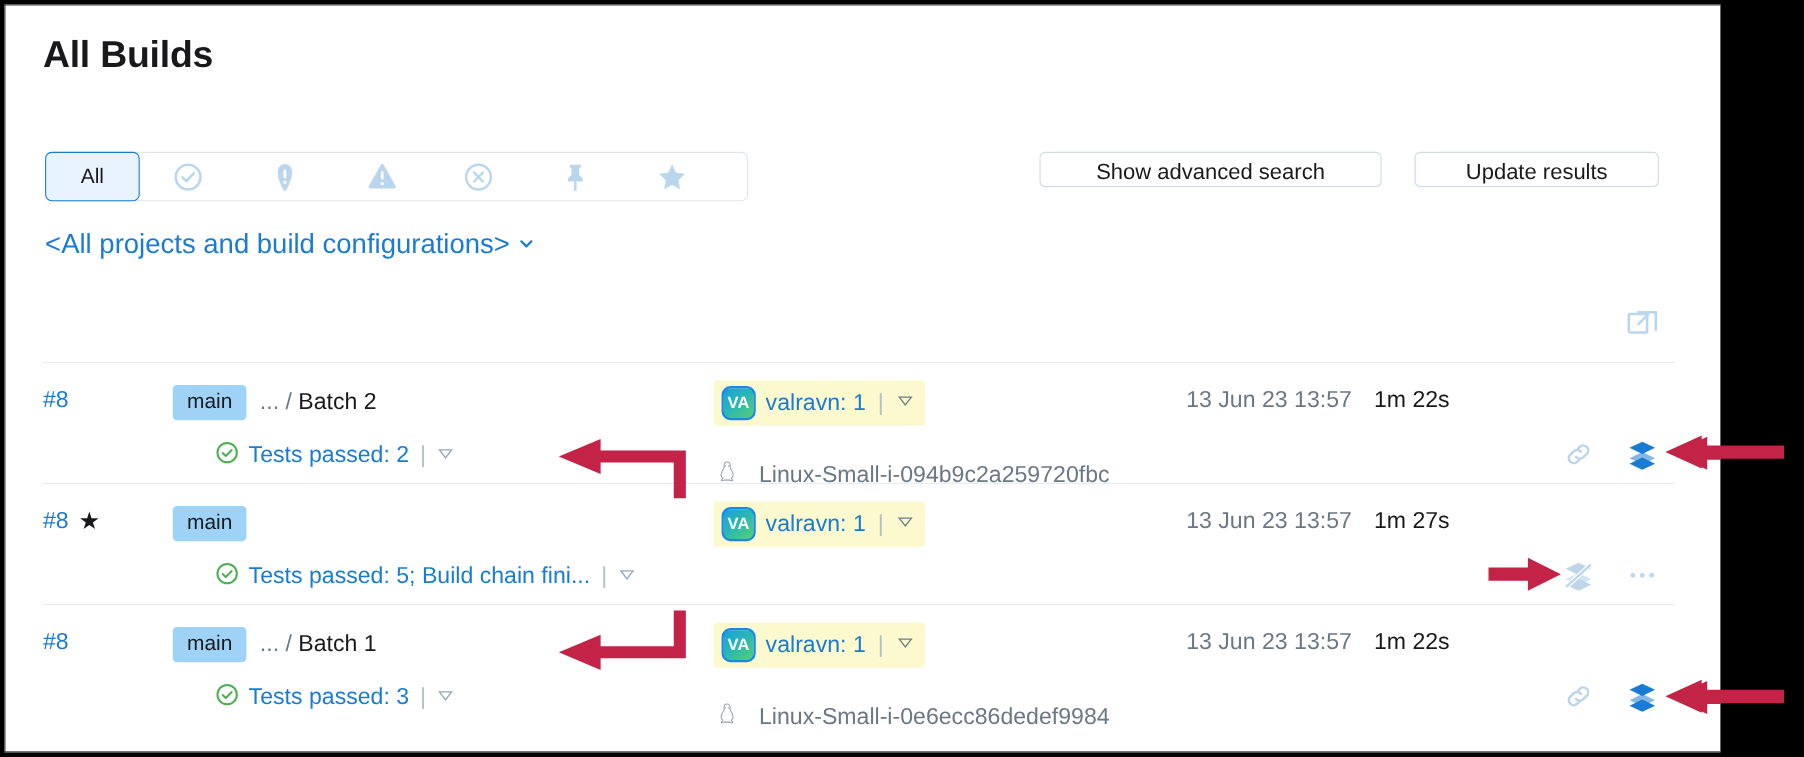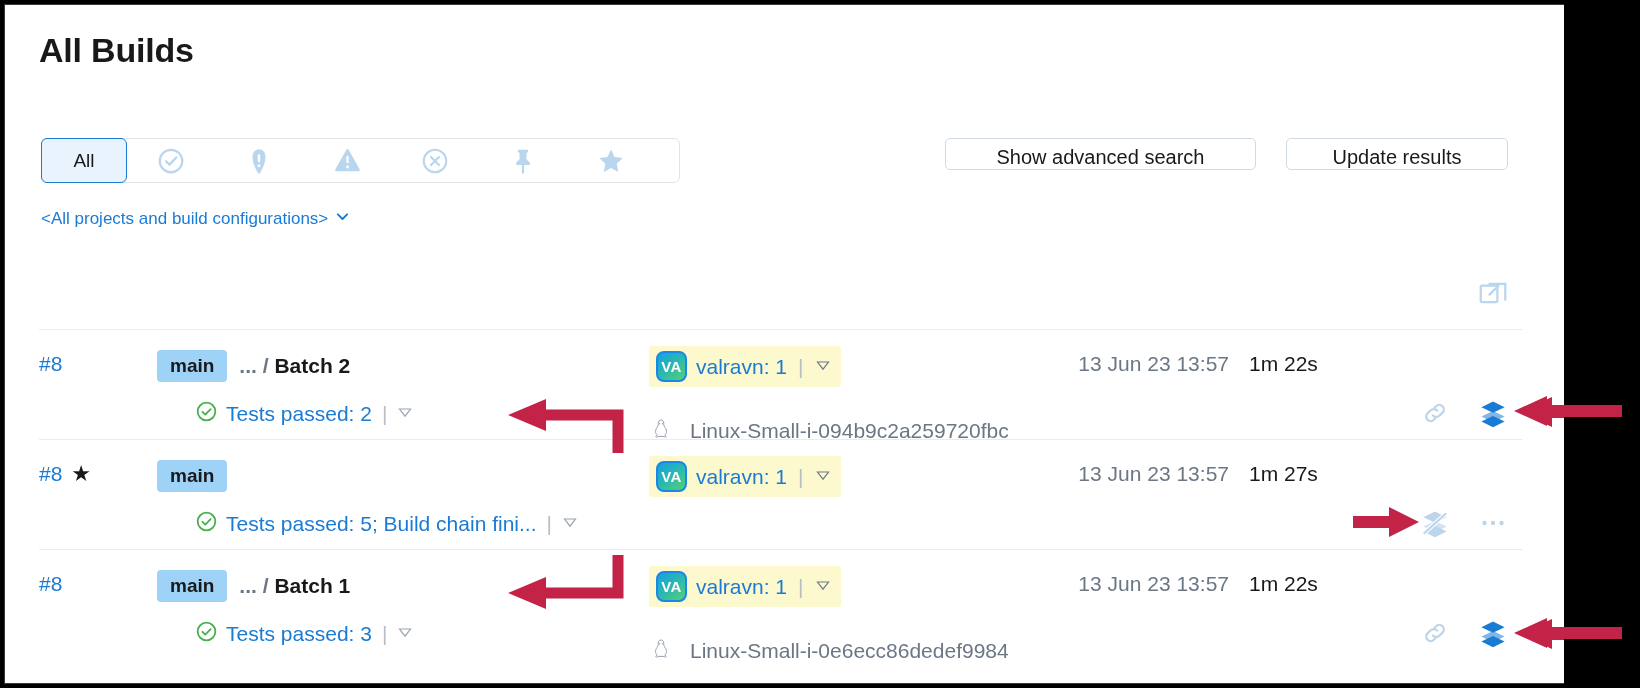--- a/index.html
+++ b/index.html
@@ -45,21 +45,21 @@
     font-size:19px; color:#19191c;
   }
   .filter-icon {
     width:88px; display:flex; align-items:center; justify-content:center;
   }
   .filter-icon svg { display:block; }
 
   
   .project-select {
     position:absolute; left:36px; top:203px;
-    font-size:17px; color:#1a7bd4; white-space:nowrap;
+    font-size:25px; color:#1a7bd4; white-space:nowrap;
     display:flex; align-items:center; gap:6px;
   }
   .caret-down { display:block; }
 
   
   .btn {
     position:absolute; top:133px; height:32px;
     border:1px solid #cfdae6; border-radius:5px; background:#fff;
     font-size:20px; color:#19191c;
     display:flex; align-items:flex-end; justify-content:center;
@@ -82,21 +82,21 @@
 
   .cell { position:absolute; }
 
   .c-num { left:0;  top:22px;  font-size:21px; color:#1a7bd4; display:flex; align-items:center; gap:9px;}
   .star { color:#19191c; font-size:22px; line-height:1; }
 
   .branch {
     background:#9ed3f7; color:#19191c; border-radius:4px;
     font-size:19px; padding:5px 13px; display:inline-block;
   }
-  .c-name { left:118px; top:20px; display:flex; align-items:center; gap:12px;font-weight:bold; }
+  .c-name { left:118px; top:20px; display:flex; align-items:center; gap:12px; }
   .build-path { font-size:21px; color:#19191c; white-space:nowrap; }
   .dim { color:#6b7785; }
 
   .c-status { left:156px; top:70px; display:flex; align-items:center; gap:8px; }
   .status-text { font-size:21px; color:#1a7bd4; white-space:nowrap;text-align:center; }
   .sep { color:#b6bec7; font-size:21px; margin:0 2px;}
   .tri-down { display:block; }
 
   .c-agentbox { left:610px; top:16px; }
   .agent-pill {

